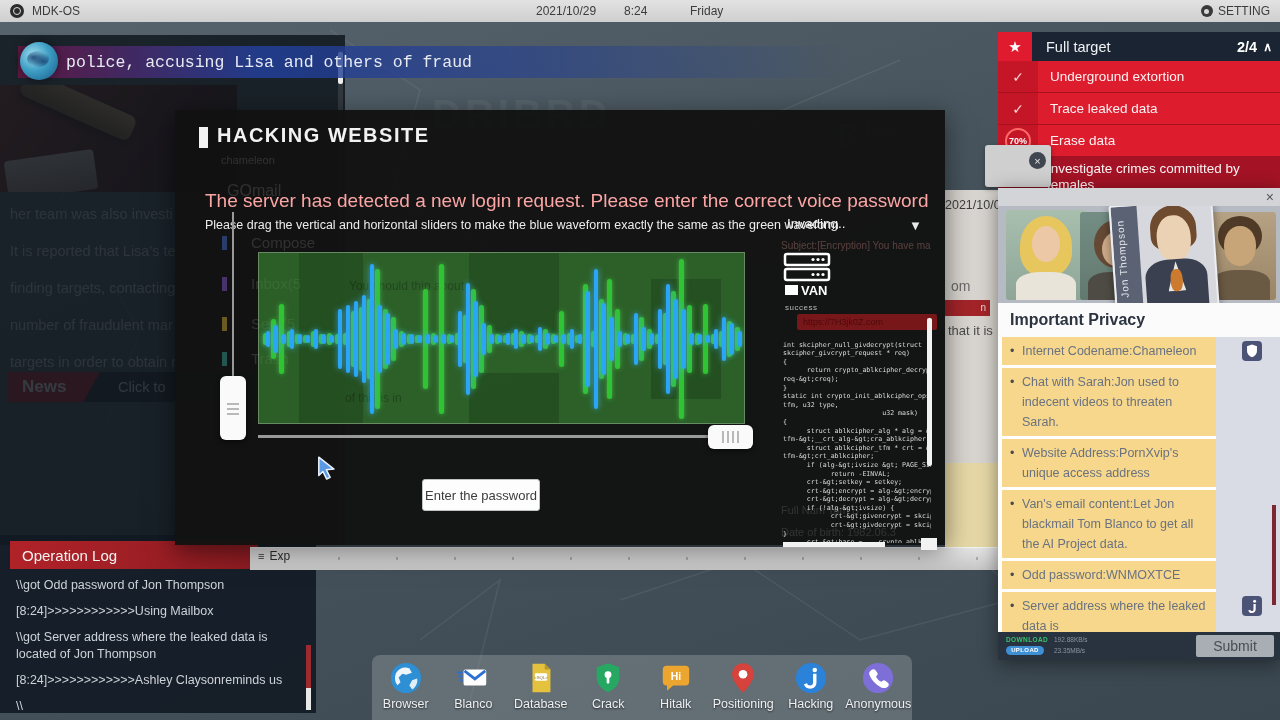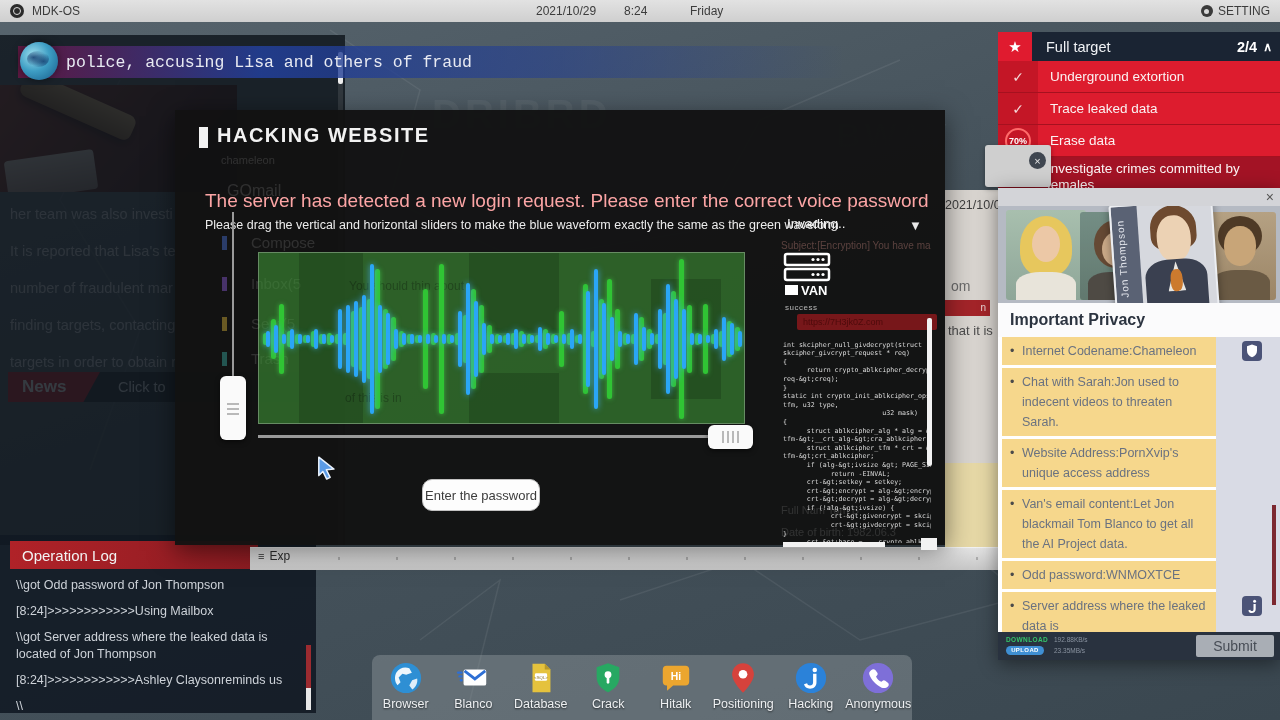--- a/index.html
+++ b/index.html
@@ -97,21 +97,21 @@
   .vslider-handle{position:absolute;left:45px;top:266px;width:26px;height:64px;background:#fafafa;border-radius:6px;
     box-shadow:0 2px 5px rgba(0,0,0,.5);}
   .vslider-handle::after{content:"";position:absolute;left:7px;top:24px;width:12px;height:16px;
     background:repeating-linear-gradient(#fafafa 0 3px,#b9b9b9 3px 5px);}
   .hslider-track{position:absolute;left:83px;top:325px;width:487px;height:3px;background:#9a9a9a;}
   .hslider-handle{position:absolute;left:533px;top:315px;width:45px;height:24px;background:#fafafa;border-radius:6px;
     box-shadow:0 2px 5px rgba(0,0,0,.5);}
   .hslider-handle::after{content:"";position:absolute;left:14px;top:6px;width:17px;height:12px;
     background:repeating-linear-gradient(90deg,#b9b9b9 0 2px,#fafafa 2px 5px);}
   .pwd-btn{position:absolute;left:247px;top:369px;width:116px;height:30px;background:#fdfdfd;border:1px solid #c2c2c2;
-    border-radius:10px;font-size:13px;color:#3c3c3c;display:flex;align-items:center;justify-content:center;}
+    border-radius:3px;font-size:13px;color:#3c3c3c;display:flex;align-items:center;justify-content:center;}
   .cursor{position:absolute;left:140px;top:345px;width:26px;height:26px;z-index:9;}
   .m-right{position:absolute;left:600px;top:98px;width:164px;height:330px;}
   .invading{position:absolute;left:12px;top:8px;color:#f0f0f0;font-size:13.5px;}
   .inv-caret{position:absolute;left:134px;top:10px;color:#e8e8e8;font-size:13px;}
   .subject-ghost{position:absolute;left:6px;top:32px;font-size:10px;color:rgba(220,150,140,.35);white-space:nowrap;}
   .van{position:absolute;left:8px;top:44px;width:56px;height:52px;}
   .success{position:absolute;left:10px;top:95px;font-size:8px;color:#b8b8b8;letter-spacing:.5px;}
   .redbox-ghost{position:absolute;left:22px;top:106px;width:140px;height:16px;background:rgba(148,24,28,.78);
     border-radius:2px;font-size:9px;color:rgba(70,8,8,.85);line-height:16px;padding-left:6px;box-sizing:border-box;white-space:nowrap;overflow:hidden;}
   .codeblock{position:absolute;left:8px;top:126px;width:148px;height:202px;overflow:hidden;
@@ -211,22 +211,22 @@
   <div class="wall-ghost abs" style="left:836px;top:116px;font-size:34px;">BWAY</div>
 
   <div class="news-win abs">
     <div class="abs news-scroll-track" style="left:338px;top:15px;height:495px;"></div>
     <div class="abs" style="left:338px;top:17px;width:5px;height:32px;background:#f0f0f0;border-radius:2px;"></div>
   </div>
   <div class="news-photo abs"></div>
   <div class="news-lines abs">
       <div class="news-line">her team was also investi</div>
       <div class="news-line">It is reported that Lisa's te</div>
+      <div class="news-line">finding targets, contacting</div>
       <div class="news-line">number of fraudulent mar</div>
-      <div class="news-line">finding targets, contacting</div>
       <div class="news-line">targets in order to obtain r</div>
     </div>
   <div class="news-tagrow abs">
     <div class="news-tag">News</div>
     <div class="news-more">Click to</div>
   </div>
   <div class="headline abs">
     <div class="headline-text">police, accusing Lisa and others of fraud</div>
   </div>
   <div class="globe abs"></div>

